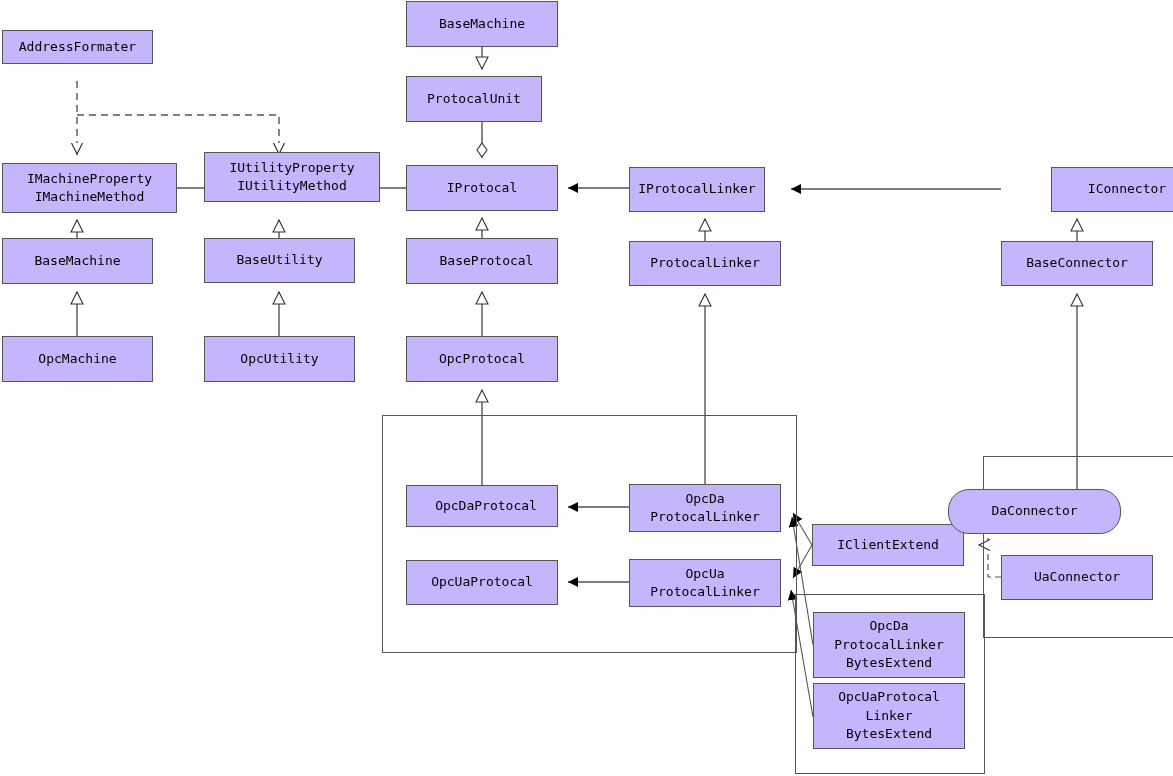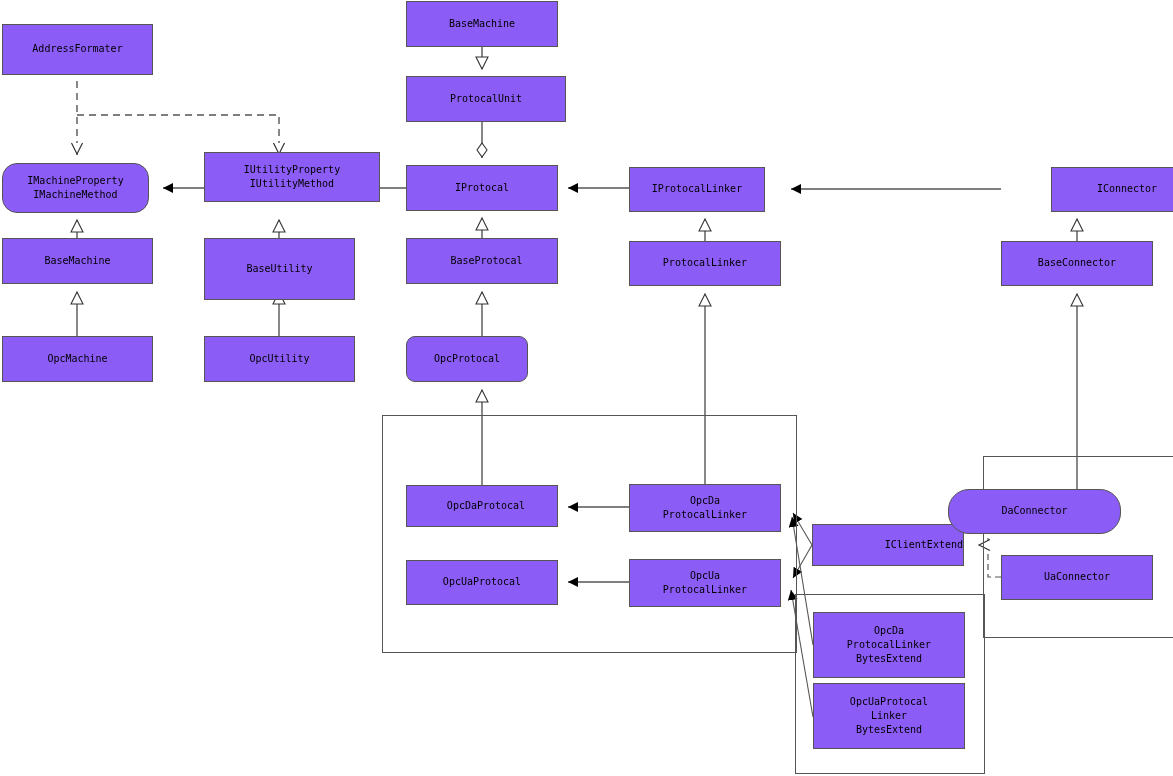--- a/index.html
+++ b/index.html
@@ -20,26 +20,26 @@
     left: 0;
     top: 0;
     width: 1173px;
     height: 776px;
     pointer-events: none;
   }
   .node {
     position: absolute;
     box-sizing: border-box;
     border: 1px solid #555555;
-    background: #8b5cf6;
+    background: #c4b5fd;
     display: flex;
     align-items: center;
     justify-content: center;
     text-align: center;
-    font-size: 10px;
+    font-size: 13px;
     line-height: 1.42;
     color: #000000;
     white-space: pre;
     letter-spacing: 0px;
   }
   .group-box {
     position: absolute;
     box-sizing: border-box;
     border: 1px solid #555555;
     background: transparent;
@@ -178,33 +178,33 @@
         <path d="M1077,489 L1077,294" marker-end="url(#m-hollow-tri)"></path>
       </g>
 
     </g>
   </svg>
 
   <div class="group-box" style="left:382px; top:415px; width:415px; height:238px;"></div>
   <div class="group-box" style="left:795px; top:594px; width:190px; height:180px;"></div>
   <div class="group-box" style="left:983px; top:456px; width:200px; height:182px;"></div>
 
-  <div class="node" style="left:2px; top:24px; width:151px; height:51px;">
+  <div class="node" style="left:2px; top:30px; width:151px; height:34px;">
     <span>AddressFormater</span>
   </div>
 
   <div class="node" style="left:406px; top:1px; width:152px; height:46px;">
     <span>BaseMachine</span>
   </div>
 
-  <div class="node" style="left:406px; top:76px; width:160px; height:46px;">
+  <div class="node" style="left:406px; top:76px; width:136px; height:46px;">
     <span>ProtocalUnit</span>
   </div>
 
-  <div class="node" style="left:2px; top:163px; width:147px; height:50px;border-radius:15px;">
+  <div class="node" style="left:2px; top:163px; width:175px; height:50px;">
     <span>IMachineProperty
 IMachineMethod</span>
   </div>
 
   <div class="node" style="left:204px; top:152px; width:176px; height:50px;">
     <span>IUtilityProperty
 IUtilityMethod</span>
   </div>
 
   <div class="node" style="left:406px; top:165px; width:152px; height:46px;">
@@ -216,21 +216,21 @@
   </div>
 
   <div class="node" style="left:1051px; top:167px; width:152px; height:45px;">
     <span>IConnector</span>
   </div>
 
   <div class="node" style="left:2px; top:238px; width:151px; height:46px;">
     <span>BaseMachine</span>
   </div>
 
-  <div class="node" style="left:204px; top:238px; width:151px; height:62px;">
+  <div class="node" style="left:204px; top:238px; width:151px; height:45px;">
     <span>BaseUtility</span>
   </div>
 
   <div class="node" style="left:406px; top:238px; width:152px; height:46px;padding-left:9px;">
     <span>BaseProtocal</span>
   </div>
 
   <div class="node" style="left:629px; top:241px; width:152px; height:45px;">
     <span>ProtocalLinker</span>
   </div>
@@ -240,21 +240,21 @@
   </div>
 
   <div class="node" style="left:2px; top:336px; width:151px; height:46px;">
     <span>OpcMachine</span>
   </div>
 
   <div class="node" style="left:204px; top:336px; width:151px; height:46px;">
     <span>OpcUtility</span>
   </div>
 
-  <div class="node" style="left:406px; top:336px; width:122px; height:46px;border-radius:9px;">
+  <div class="node" style="left:406px; top:336px; width:152px; height:46px;">
     <span>OpcProtocal</span>
   </div>
 
   <div class="node" style="left:406px; top:485px; width:152px; height:42px;padding-left:8px;">
     <span>OpcDaProtocal</span>
   </div>
 
   <div class="node" style="left:406px; top:560px; width:152px; height:45px;">
     <span>OpcUaProtocal</span>
   </div>
@@ -262,21 +262,21 @@
   <div class="node" style="left:629px; top:484px; width:152px; height:48px;">
     <span>OpcDa
 ProtocalLinker</span>
   </div>
 
   <div class="node" style="left:629px; top:559px; width:152px; height:48px;">
     <span>OpcUa
 ProtocalLinker</span>
   </div>
 
-  <div class="node" style="left:812px; top:524px; width:152px; height:42px;justify-content:flex-end;">
+  <div class="node" style="left:812px; top:524px; width:152px; height:42px;">
     <span>IClientExtend</span>
   </div>
 
   <div class="node" style="left:948px; top:489px; width:173px; height:45px;border-radius:21px;">
     <span>DaConnector</span>
   </div>
 
   <div class="node" style="left:1001px; top:555px; width:152px; height:45px;justify-content:center;">
     <span>UaConnector</span>
   </div>

